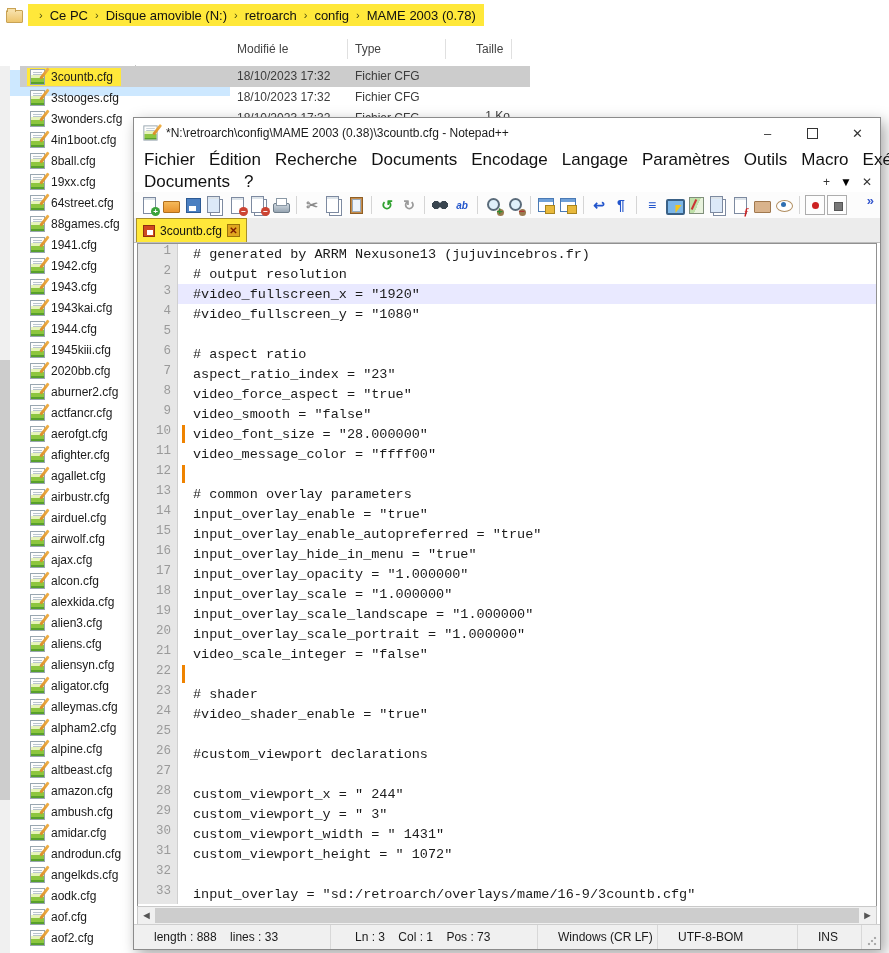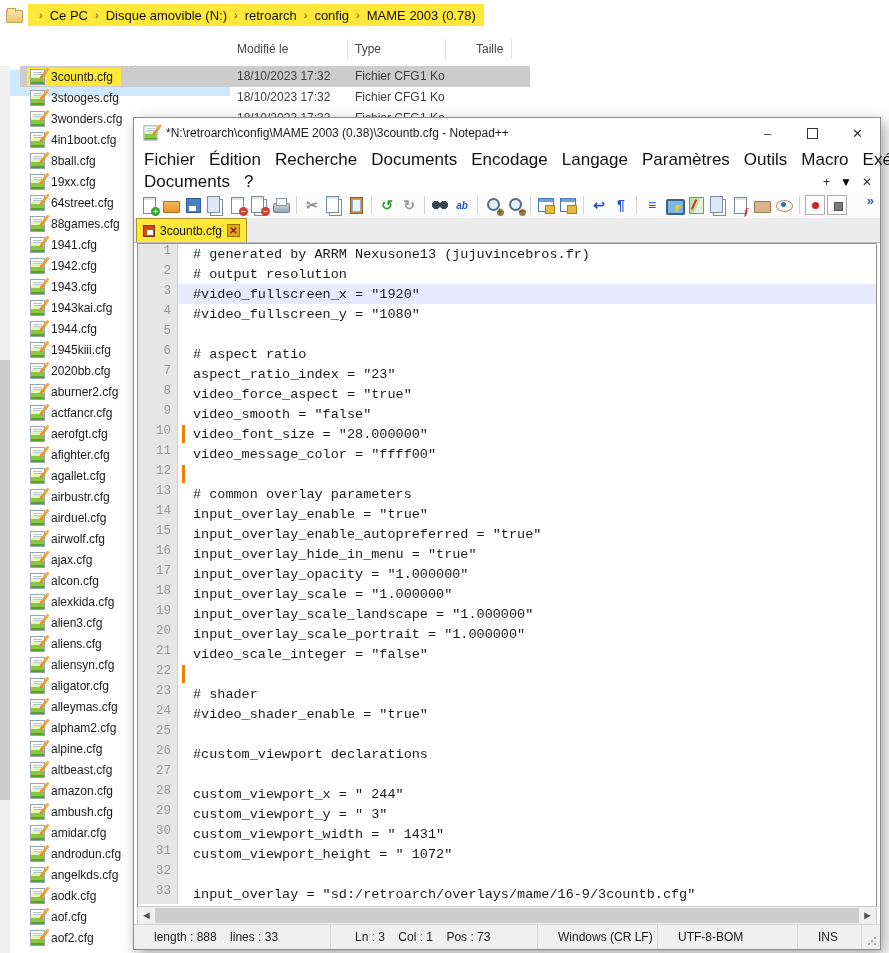--- a/index.html
+++ b/index.html
@@ -27,21 +27,21 @@
 
   #filelist { position:absolute; left:10px; top:66px; width:700px; }
   .frow { position:relative; height:21px; }
   .rowbg { margin-left:10px; width:510px; height:21px; display:flex; align-items:center; position:relative; }
   .frow.sel .rowbg { background:var(--sel); }
   .namewrap { display:flex; align-items:center; gap:6px; padding:1px 8px 1px 3px; margin-left:7px; }
   .namewrap.hl { background:var(--hl); }
   .fname { font-size:12px; white-space:nowrap; }
   .fcell { position:absolute; font-size:12px; color:#3c3c3c; top:3px; white-space:nowrap; }
   .f-mod { left:217px; } .f-typ { left:335px; }
-  .f-siz { left:400px; width:90px; text-align:left; }
+  .f-siz { left:400px; width:90px; text-align:right;margin-top:40px; }
 
   .cfgico { position:relative; width:15px; height:16px; flex:0 0 auto;
     background:linear-gradient(180deg,#fdfdfd 0 38%,#e7f4bb 38% 55%,#8dc63f 55% 86%,#57a02c 86%);
     border:1px solid #98a6b0; }
   .cfgico::before { content:""; position:absolute; left:2px; right:2px; top:2px; height:4px;
     background:repeating-linear-gradient(180deg,#b9c5cd 0 1px,transparent 1px 2px); }
   .cfgico::after { content:""; position:absolute; right:-2px; top:-3px; width:3px; height:13px;
     background:linear-gradient(#f0b24a,#d98b27); transform:rotate(38deg); border-radius:1px; }
 
   

